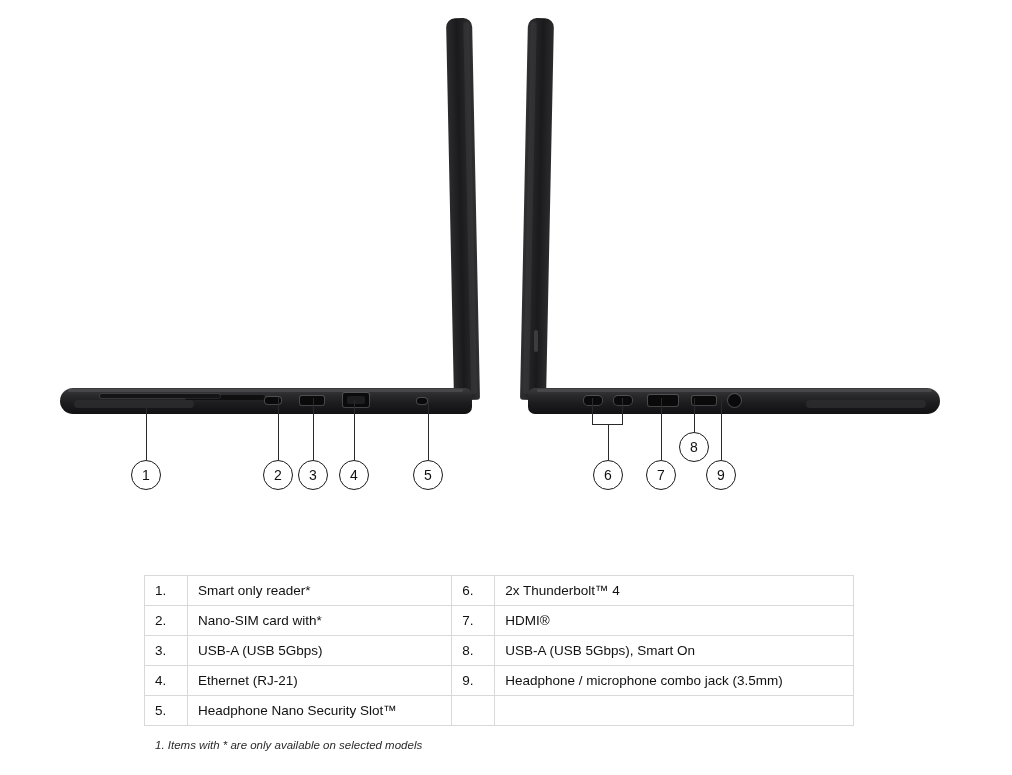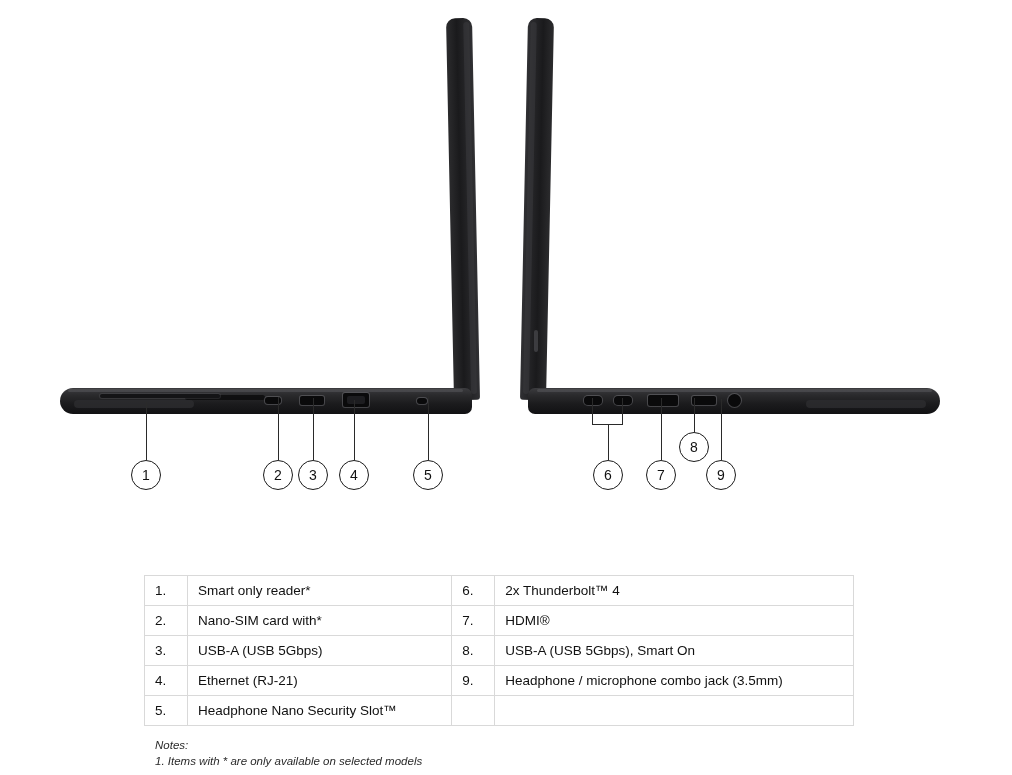--- a/index.html
+++ b/index.html
@@ -372,15 +372,14 @@
     <tr>
       <td class="num">5.</td>
       <td class="txt">Headphone Nano Security Slot™</td>
       <td class="num"></td>
       <td class="txt"></td>
     </tr>
   </tbody>
 </table>
 
 <div id="notes">
-  <div>Notes:</div>
   <div>1. Items with * are only available on selected models</div>
 </div>
 
 </body></html>

